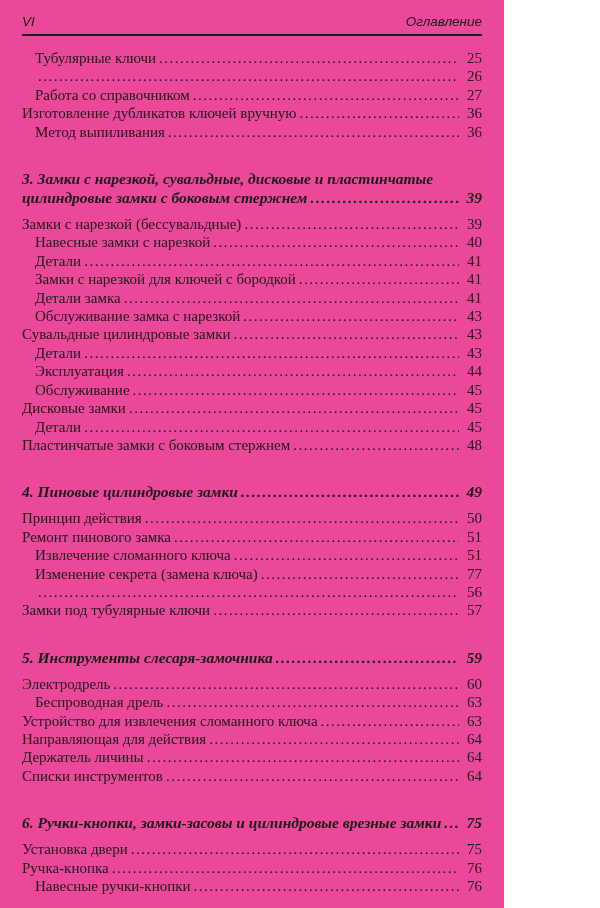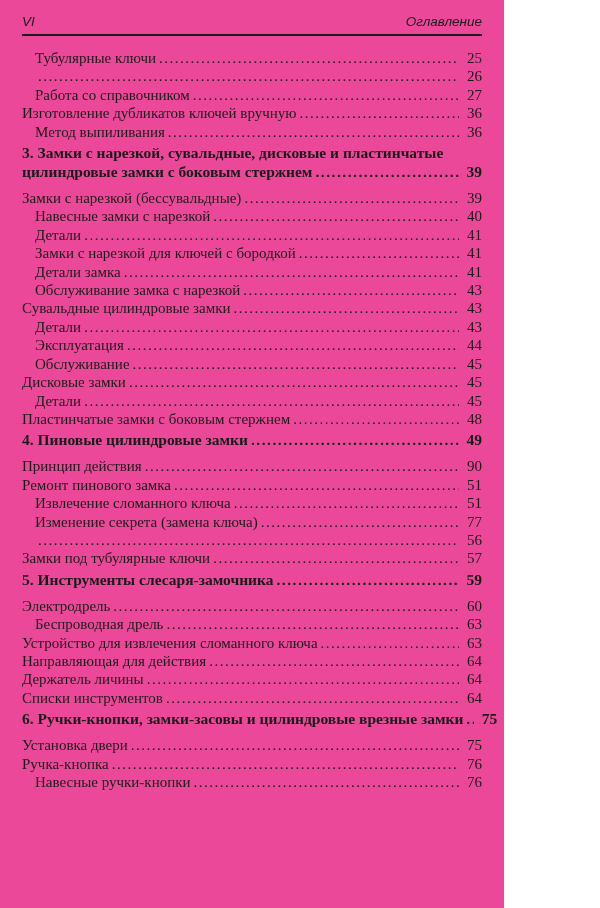--- a/index.html
+++ b/index.html
@@ -42,23 +42,24 @@
     overflow: hidden;
     margin: 0 5px 0 3px;
     min-width: 8px;
   }
   .leader::before {
     content: "........................................................................................................................................";
     letter-spacing: 1.5px;
   }
   .pg { flex: 0 0 auto; text-align: right; min-width: 18px; }
   .chapter {
-    margin-top: 2px;
+    margin-top: 28px;
     margin-bottom: 8px;
     font-weight: bold;
+    font-style: italic;
   }
   .chapter .row { line-height: 19px; font-size: 15.5px; }
 </style>
 </head>
 <body>
 
 <div class="page">
   <div class="running-head">
     <span>VI</span>
     <span>Оглавление</span>
@@ -166,21 +167,21 @@
       <div class="chapter">
         <div class="row">
           <span class="t">4. Пиновые цилиндровые замки</span>
           <span class="leader"></span>
           <span class="pg">49</span>
         </div>
       </div>
       <div class="row lvl1">
         <span class="t">Принцип действия</span>
         <span class="leader"></span>
-        <span class="pg">90</span>
+        <span class="pg">50</span>
       </div>
       <div class="row lvl1">
         <span class="t">Ремонт пинового замка</span>
         <span class="leader"></span>
         <span class="pg">51</span>
       </div>
       <div class="row lvl2">
         <span class="t">Извлечение сломанного ключа</span>
         <span class="leader"></span>
         <span class="pg">51</span>

